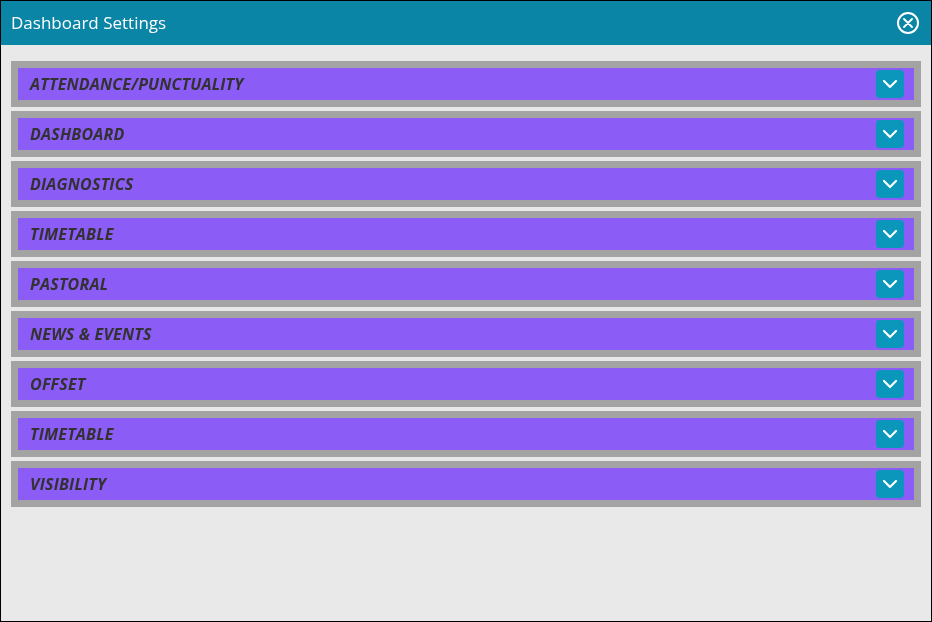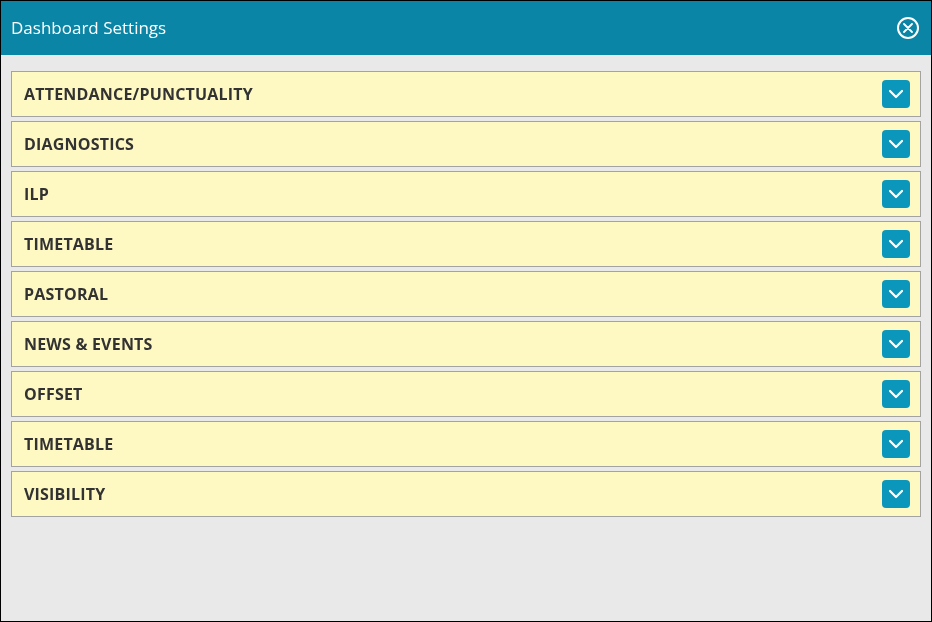--- a/index.html
+++ b/index.html
@@ -16,21 +16,21 @@
       display: flex;
       flex-direction: column;
     }
     .header {
       background: #0a85a5;
       color: #fff;
       display: flex;
       align-items: center;
       justify-content: space-between;
       padding: 9px 12px 10px 10px;
-      height: 54px;
+      height: 44px;
     }
     .header-title {
       font-size: 17px;
       font-weight: 400;
     }
     .close-button {
       width: 22px;
       height: 22px;
       border: 2px solid #fff;
       border-radius: 50%;
@@ -45,28 +45,29 @@
       height: 10px;
       display: block;
     }
     .content {
       flex: 1;
       background: #e9e9e9;
       padding: 16px 10px 16px 10px;
       overflow-y: auto;
     }
     .panel {
-      background: #fef9c3;
-      border: 1px solid #a3a3a3;
+      background: #8b5cf6;
+      border: 7px solid #a3a3a3;
       margin-bottom: 4px;
       display: flex;
       align-items: center;
       justify-content: space-between;
       padding: 10px 10px 10px 12px;
       height: 46px;
+      font-style: italic;
     }
     .panel:last-child {
       margin-bottom: 0;
       gap: 8px;
     }
     .panel-title {
       color: #323232;
       font-size: 16px;
       font-weight: 700;
       letter-spacing: 0.2px;
@@ -107,43 +108,43 @@
     <div class="panel-title">ATTENDANCE/PUNCTUALITY</div>
     <div class="expand-button">
       <span>
         <svg viewBox="0 0 14 10">
             <path d="M1 2 L7 8 L13 2" stroke="#fff" stroke-width="2.2" fill="none" stroke-linecap="round" stroke-linejoin="round"></path>
           </svg>
       </span>
     </div>
   </div>
 
+  <div class="panel">
+    <div class="panel-title">DASHBOARD</div>
+    <div class="expand-button">
+      <span>
+        <svg viewBox="0 0 14 10">
+            <path d="M1 2 L7 8 L13 2" stroke="#fff" stroke-width="2.2" fill="none" stroke-linecap="round" stroke-linejoin="round"></path>
+          </svg>
+      </span>
+    </div>
+  </div>
 
 
   <div class="panel">
     <div class="panel-title">DIAGNOSTICS</div>
     <div class="expand-button">
       <span>
         <svg viewBox="0 0 14 10">
             <path d="M1 2 L7 8 L13 2" stroke="#fff" stroke-width="2.2" fill="none" stroke-linecap="round" stroke-linejoin="round"></path>
           </svg>
       </span>
     </div>
   </div>
 
-  <div class="panel">
-    <div class="panel-title">ILP</div>
-    <div class="expand-button">
-      <span>
-        <svg viewBox="0 0 14 10">
-            <path d="M1 2 L7 8 L13 2" stroke="#fff" stroke-width="2.2" fill="none" stroke-linecap="round" stroke-linejoin="round"></path>
-          </svg>
-      </span>
-    </div>
-  </div>
 
   <div class="panel">
     <div class="panel-title">TIMETABLE</div>
     <div class="expand-button">
       <span>
         <svg viewBox="0 0 14 10">
             <path d="M1 2 L7 8 L13 2" stroke="#fff" stroke-width="2.2" fill="none" stroke-linecap="round" stroke-linejoin="round"></path>
           </svg>
       </span>
     </div>

